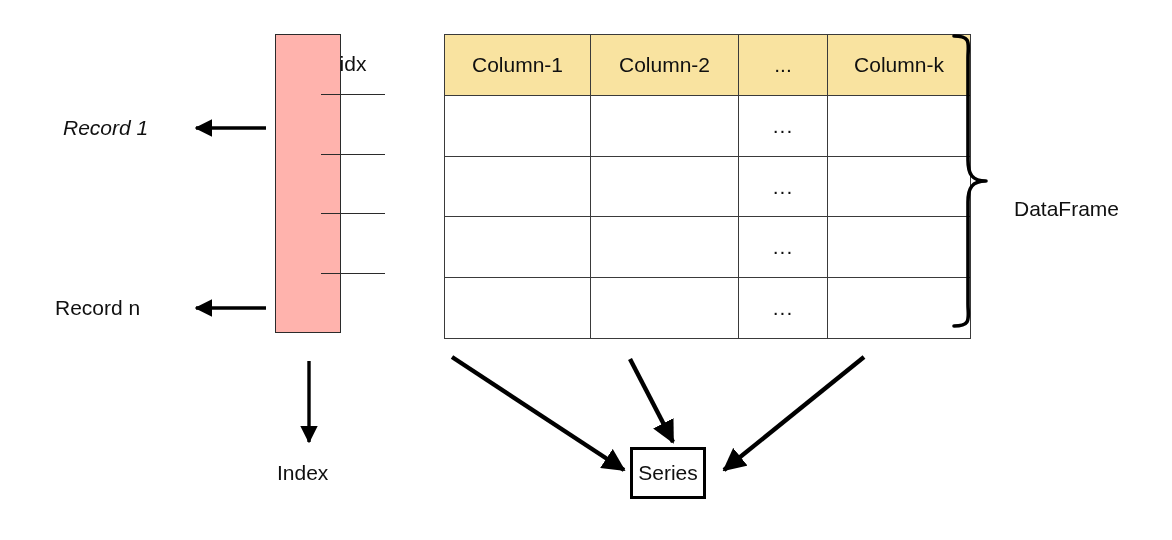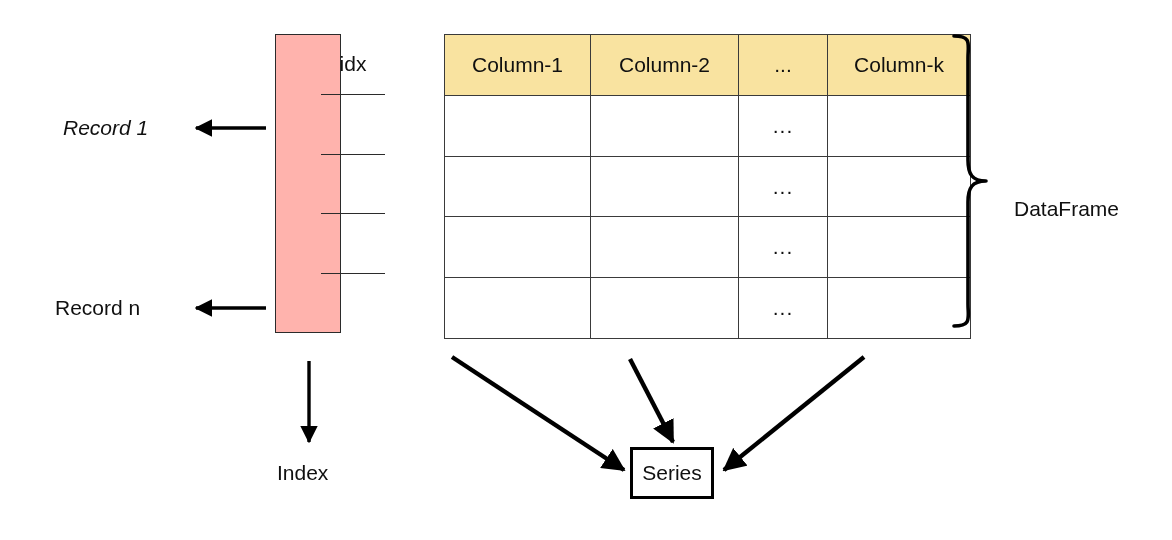--- a/index.html
+++ b/index.html
@@ -89,21 +89,21 @@
   }
   #record-first-label { left: 63px; top: 116px; font-style: italic; }
   #record-last-label  { left: 55px; top: 296px; }
   #index-label        { left: 277px; top: 461px; }
   #dataframe-label    { left: 1014px; top: 172px; margin-top: 25px; }
   
   #series-box {
     position: absolute;
     left: 630px;
     top: 447px;
-    width: 84px;
+    width: 76px;
     height: 52px;
     box-sizing: border-box;
     border: 3.2px solid #000000;
     background: #ffffff;
     display: flex;
     align-items: center;
     justify-content: center;
     font-size: 21px;
     color: #101010;
   }

